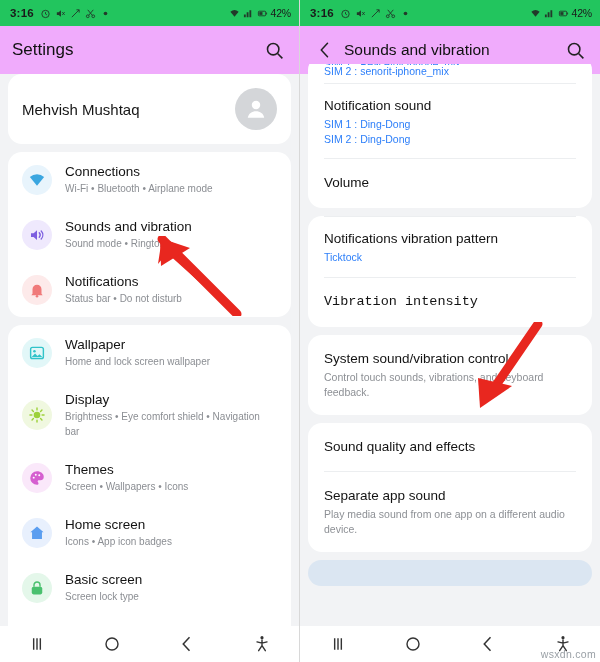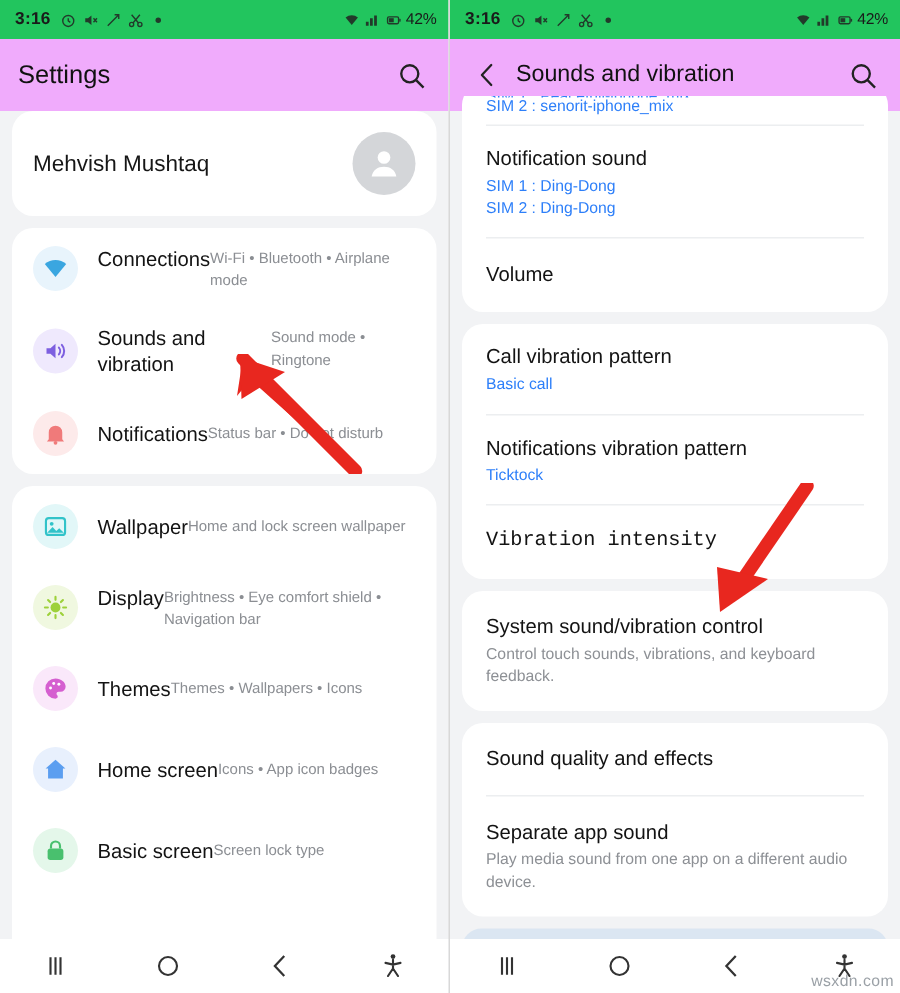--- a/index.html
+++ b/index.html
@@ -55,21 +55,21 @@
   .row {
     display: flex; align-items: center;
     padding: 11px 14px;
     min-height: 54px;
   }
   .row .ico {
     width: 30px; height: 30px; border-radius: 50%;
     display: flex; align-items: center; justify-content: center;
     flex: 0 0 30px; margin-right: 13px;
   }
-  .row .txt { display: flex; flex-direction: row; justify-content: center; }
+  .row .txt { display: flex; flex-direction: column; justify-content: center; }
   .row .label { font-size: 13.5px; color: #131313; line-height: 17px; }
   .row .sub { font-size: 10px; color: #8b8e93; line-height: 15px; margin-top: 1px; }
 
   
   .rcard { background: #ffffff; border-radius: 14px; margin: 0 8px 8px 8px; overflow: hidden; }
   .rrow { padding: 12px 16px; }
   .rrow .rlabel { font-size: 13.5px; color: #131313; line-height: 19px; }
   .rrow .rsub { font-size: 10.5px; color: #8d9095; line-height: 15px; margin-top: 2px; }
   .rrow .rblue { font-size: 10.5px; color: #2d7ff9; line-height: 14.5px; margin-top: 2px; }
   .sep { height: 1px; background: #eceef0; margin: 0 16px; }
@@ -237,21 +237,21 @@
           <span class="ico" style="background:#fae8fa">
             <svg width="18" height="18" viewBox="0 0 24 24" class="icon-svg">
                 <path d="M12 3a9 9 0 000 18c1.3 0 2-.8 2-1.8 0-.6-.3-1-.6-1.4-.3-.4-.5-.7-.5-1.2 0-1 .8-1.7 1.8-1.7h1.8A4.5 4.5 0 0021 10.3C21 6.2 16.9 3 12 3z" fill="#d55fd0"></path>
                 <circle cx="7.6" cy="11.5" r="1.3" fill="#fff"></circle>
                 <circle cx="10.4" cy="7.6" r="1.3" fill="#fff"></circle>
                 <circle cx="15" cy="8.2" r="1.3" fill="#fff"></circle>
               </svg>
           </span>
           <span class="txt">
             <span class="label">Themes</span>
-            <span class="sub">Themes • Wallpapers • Icons</span>
+            <span class="sub">Screen • Wallpapers • Icons</span>
           </span>
         </div>
         <div class="row">
           <span class="ico" style="background:#e8f0fd">
             <svg width="18" height="18" viewBox="0 0 24 24" class="icon-svg">
                 <path d="M12 3.4L3.2 11h2.2v9h13.2v-9h2.2z" fill="#5b9ef0"></path>
               </svg>
           </span>
           <span class="txt">
             <span class="label">Home screen</span>
@@ -378,24 +378,20 @@
           <div class="rblue">SIM 1 : Ding-Dong</div>
           <div class="rblue" style="margin-top:0">SIM 2 : Ding-Dong</div>
         </div>
         <div class="sep"></div>
         <div class="rrow" style="padding-top:14px;padding-bottom:16px;">
           <div class="rlabel">Volume</div>
         </div>
       </div>
 
       <div class="rcard">
-        <div class="rrow">
-          <div class="rlabel">Call vibration pattern</div>
-          <div class="rblue">Basic call</div>
-        </div>
         <div class="sep"></div>
         <div class="rrow">
           <div class="rlabel">Notifications vibration pattern</div>
           <div class="rblue">Ticktock</div>
         </div>
         <div class="sep"></div>
         <div class="rrow" style="padding-top:14px;padding-bottom:16px;font-family:Liberation Mono, monospace;">
           <div class="rlabel">Vibration intensity</div>
         </div>
       </div>

